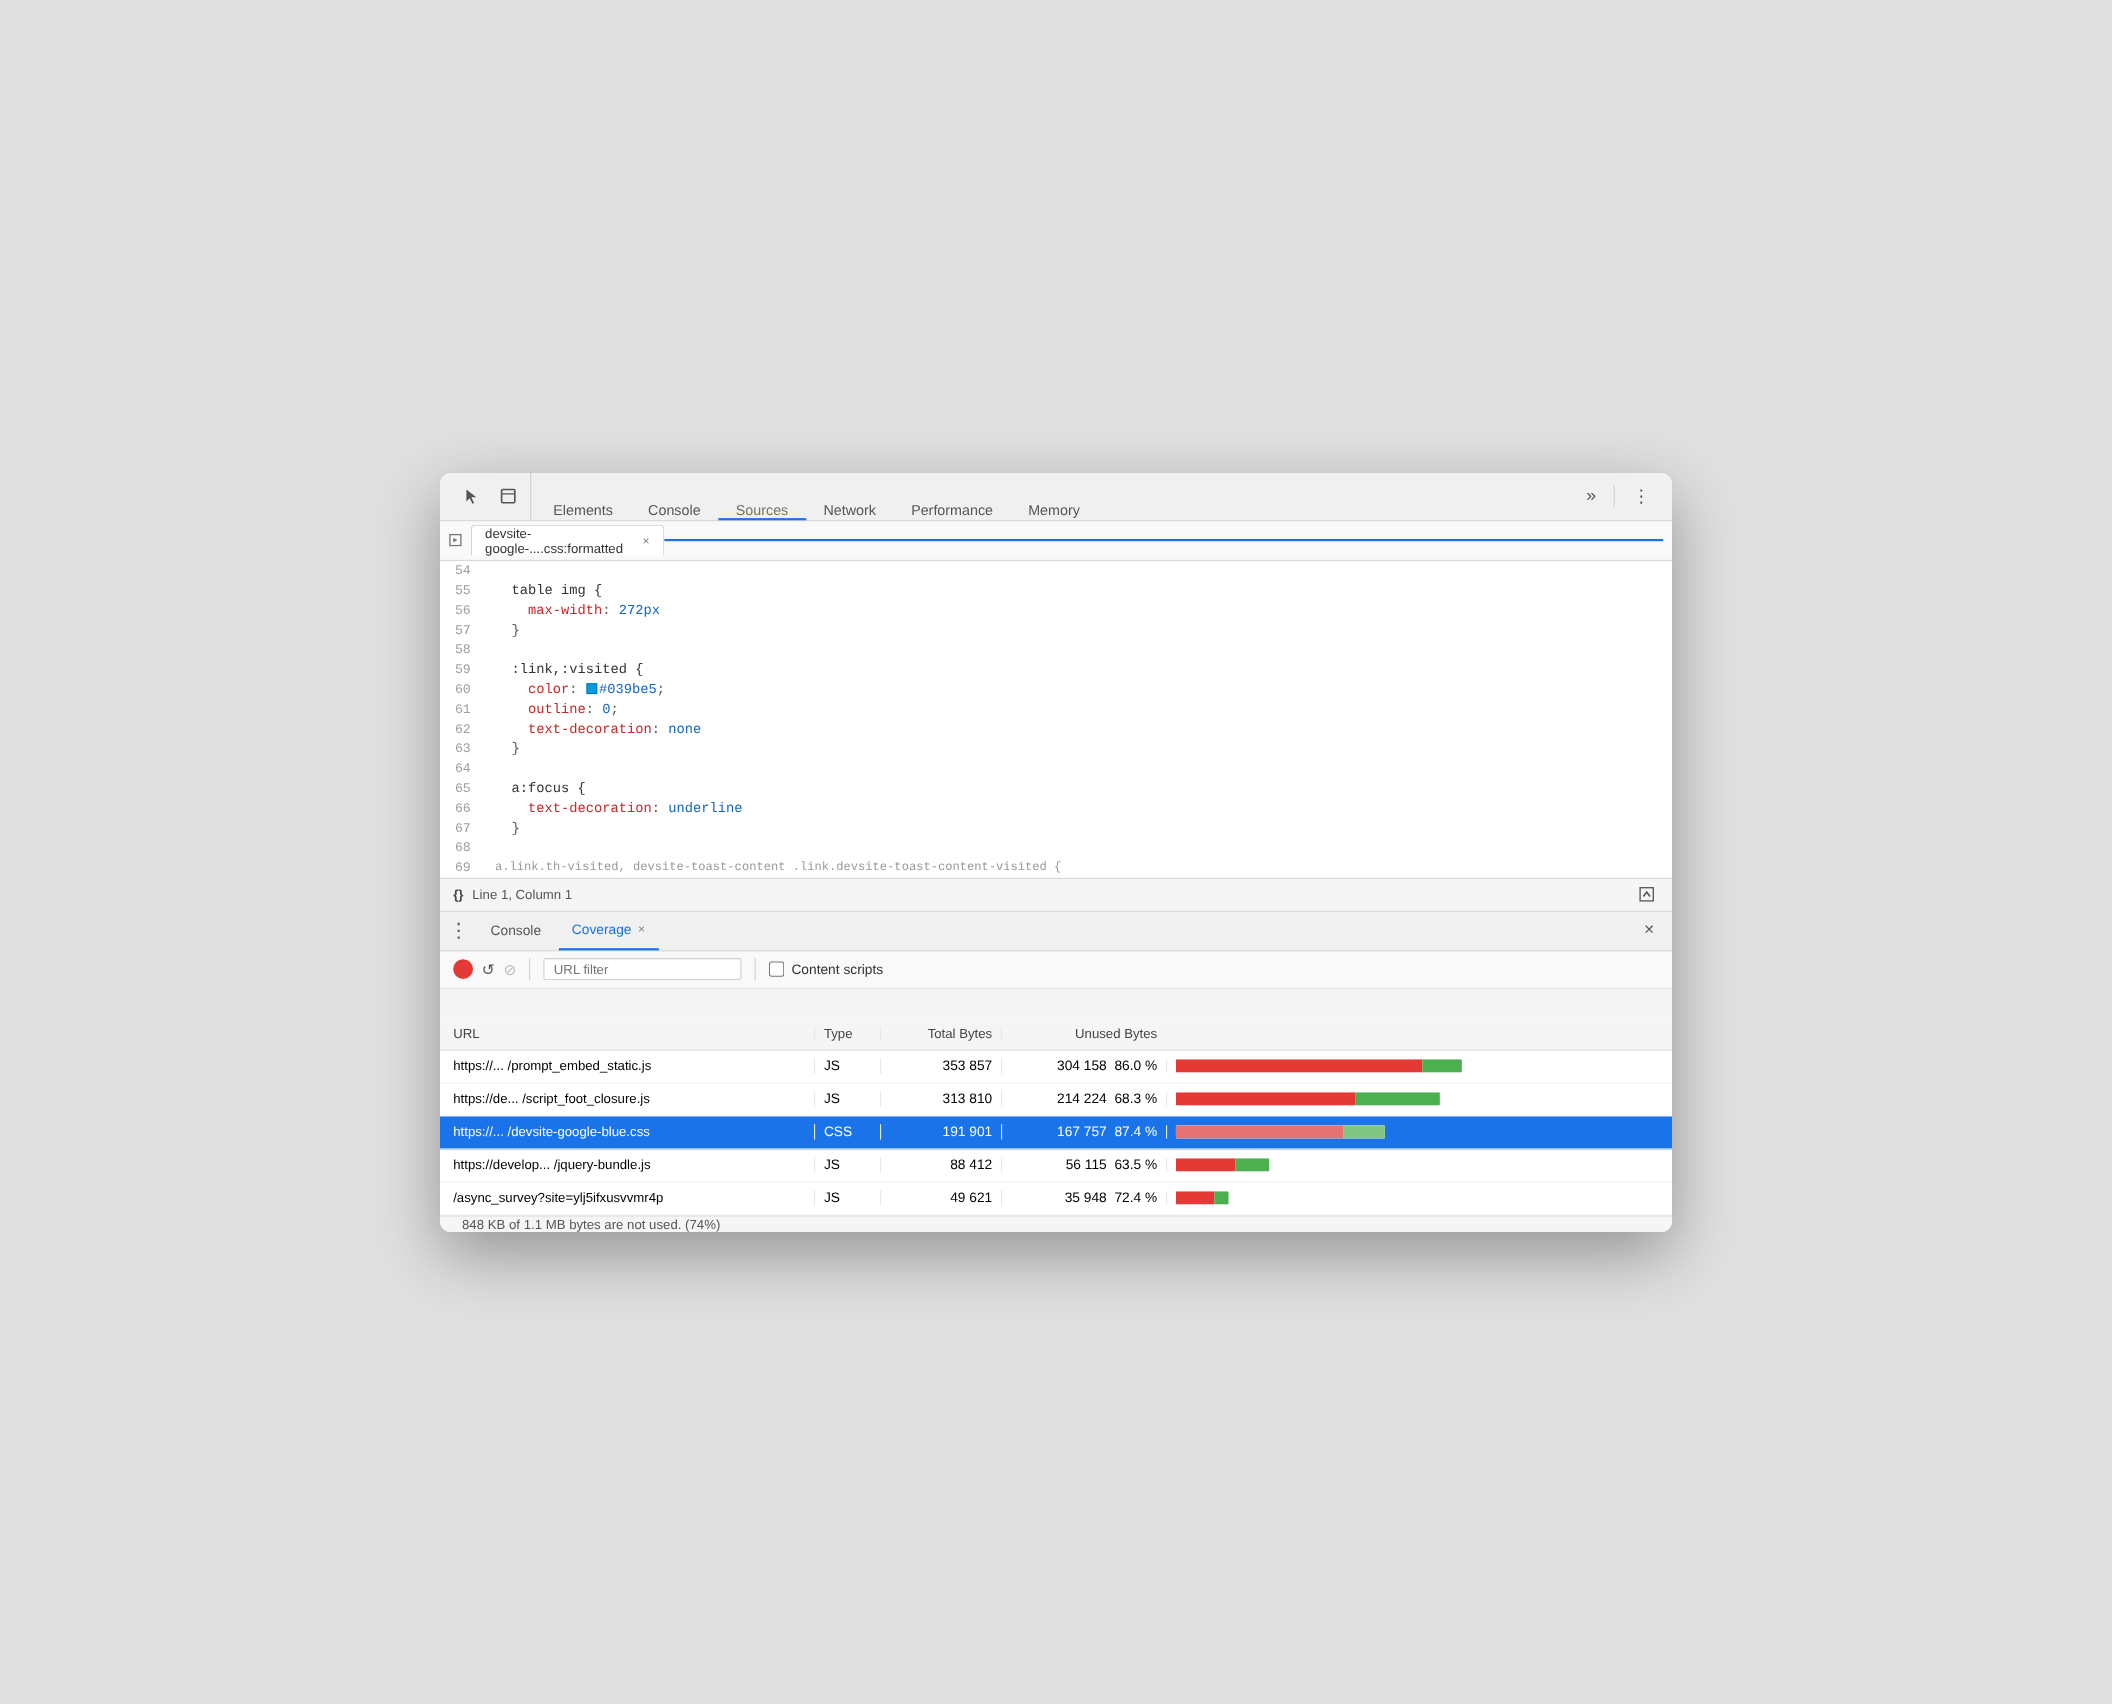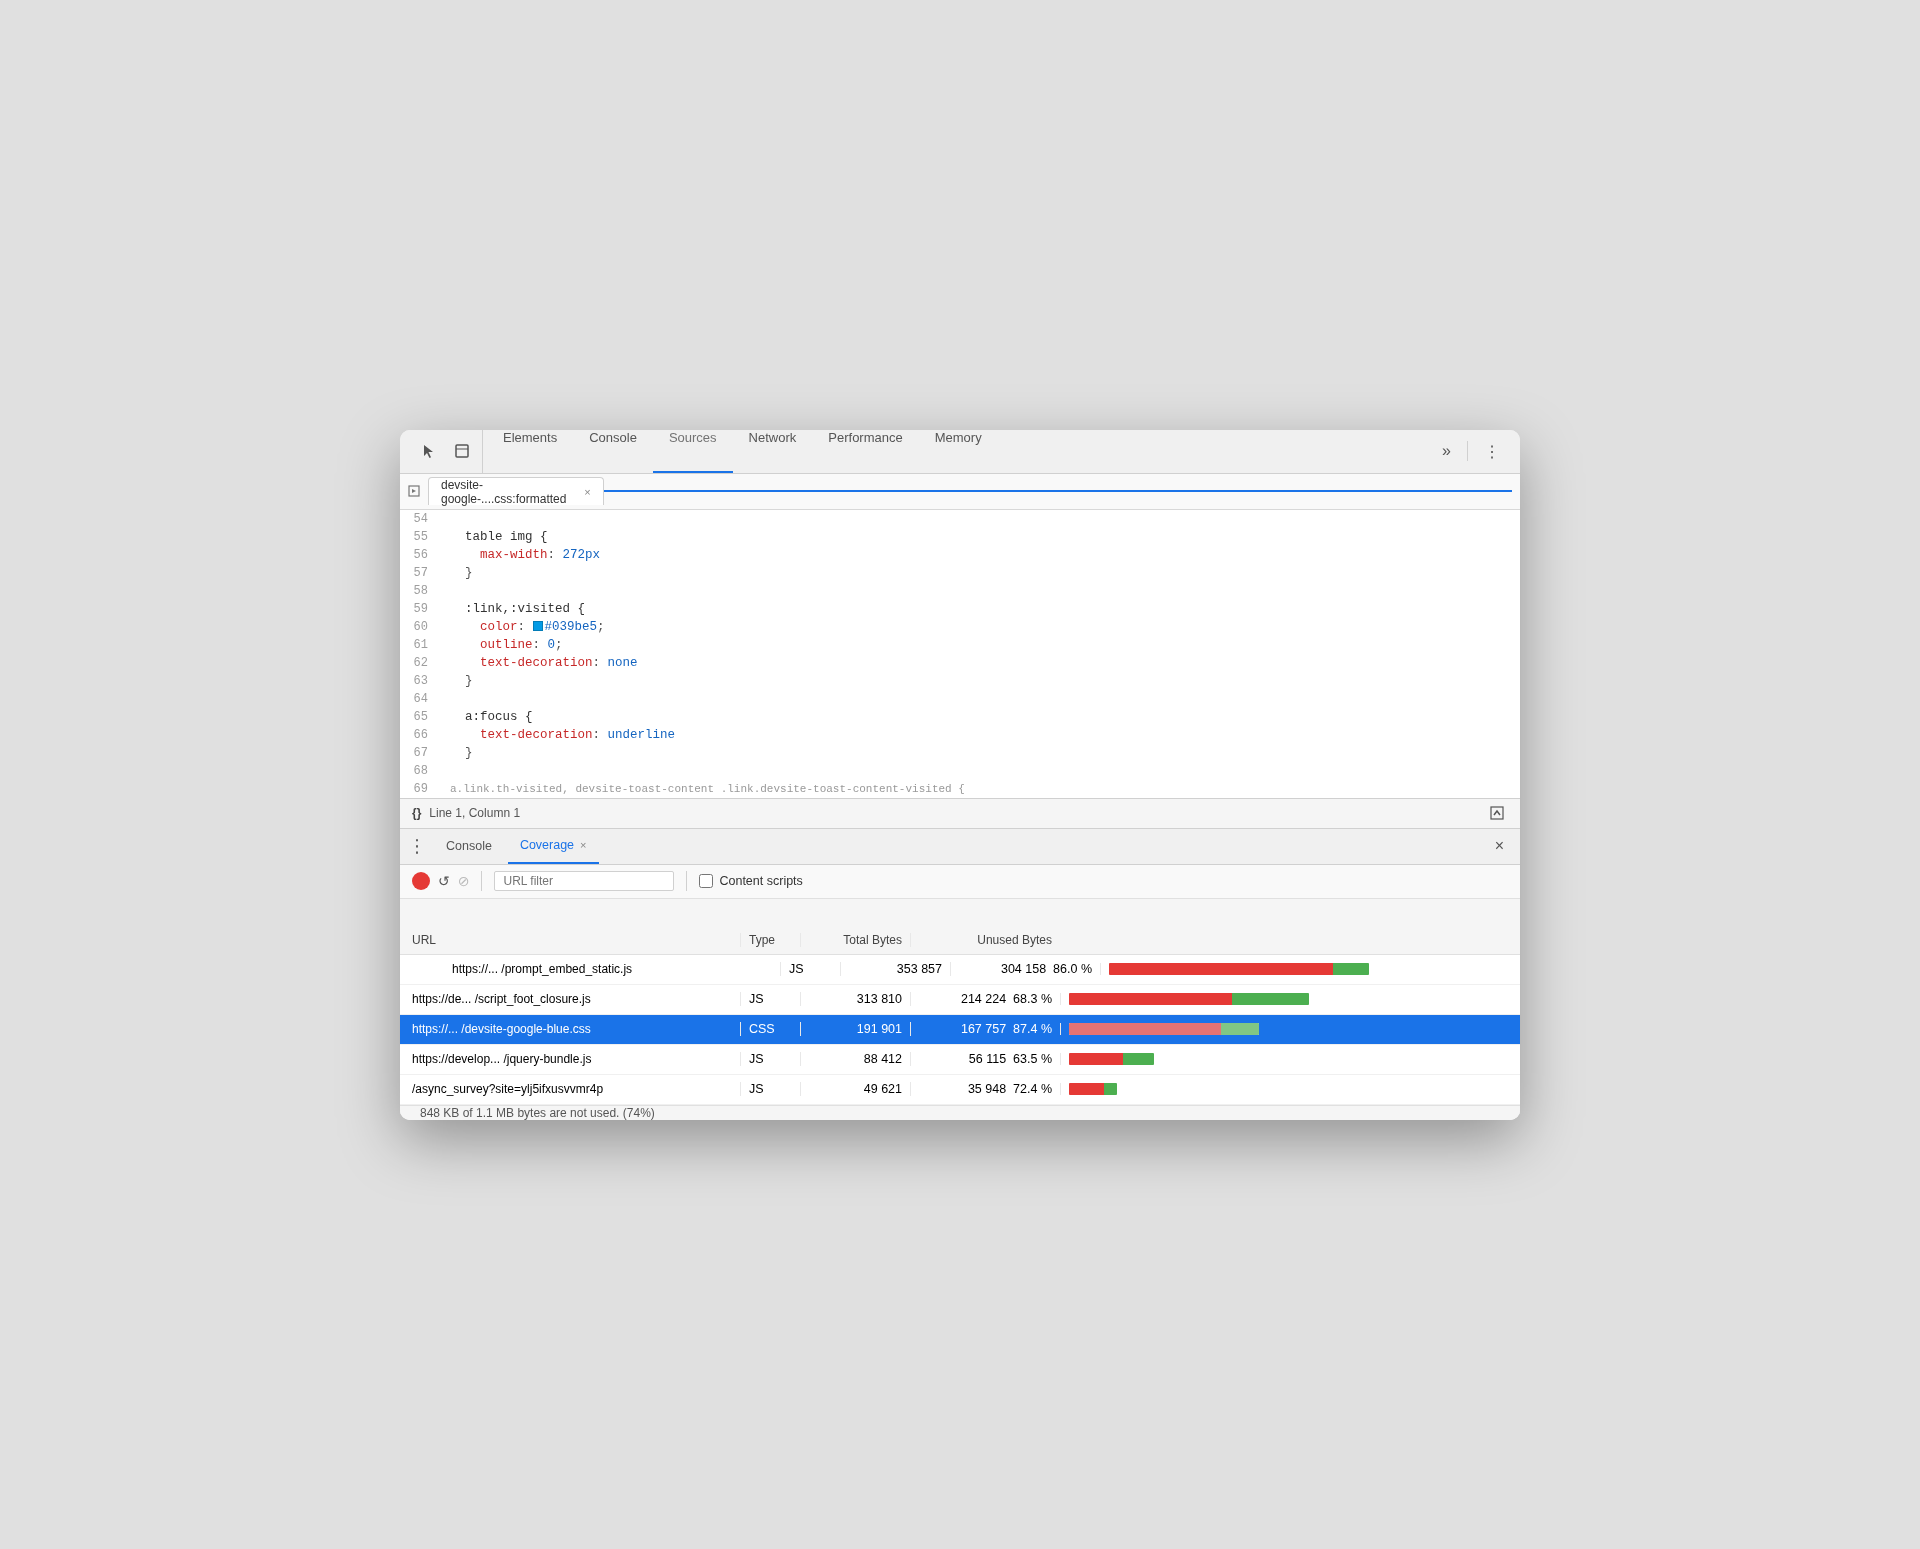--- a/index.html
+++ b/index.html
@@ -72,21 +72,21 @@
       border: none;
       cursor: pointer;
       color: #555;
       font-size: 16px;
       padding: 4px;
       display: flex;
       align-items: center;
     }
     .tab-item {
       display: flex;
-      align-items: flex-start;
+      align-items: flex-end;
       padding: 0 16px;
       font-size: 13px;
       color: #555;
       cursor: pointer;
       border-bottom: 2px solid transparent;
       white-space: nowrap;
     }
     .tab-item.active {
       color: #737373;
       border-bottom: 2px solid #1a73e8;
@@ -592,21 +592,21 @@
 
       <div class="table-header">
         <div class="col-url">URL</div>
         <div class="col-type">Type</div>
         <div class="col-total">Total Bytes</div>
         <div class="col-unused">Unused Bytes</div>
         <div class="col-bar"></div>
       </div>
 
       <div class="table-row">
-        <div class="col-url" style="font-size:12px;overflow:hidden;text-overflow:ellipsis;white-space:nowrap;margin-left:40px;">
+        <div class="col-url" style="font-size:12px;overflow:hidden;text-overflow:ellipsis;white-space:nowrap;">
           <span>https://... /prompt_embed_static.js</span>
         </div>
         <div class="col-type">
           <span>JS</span>
         </div>
         <div class="col-total">
           <span>353 857</span>
         </div>
         <div class="col-unused">
           <span>304 158</span>

